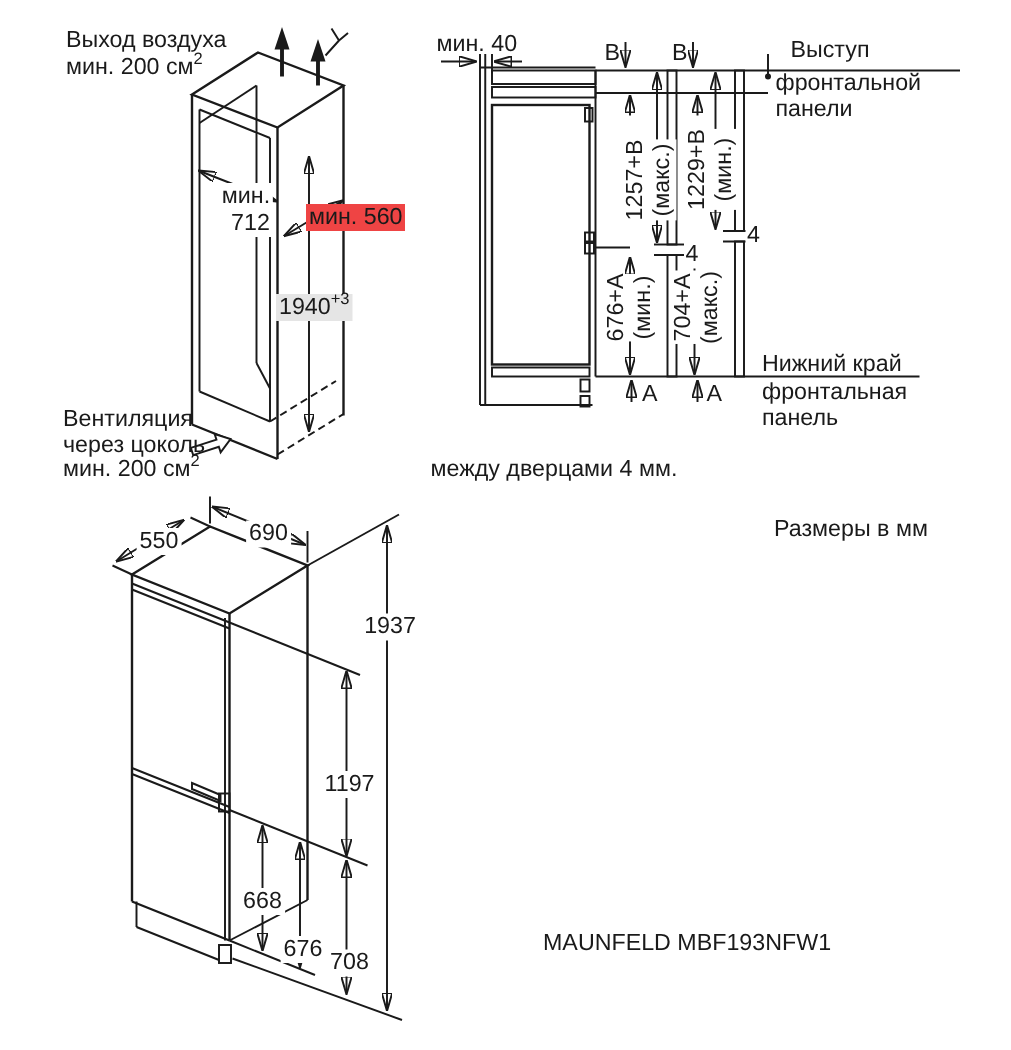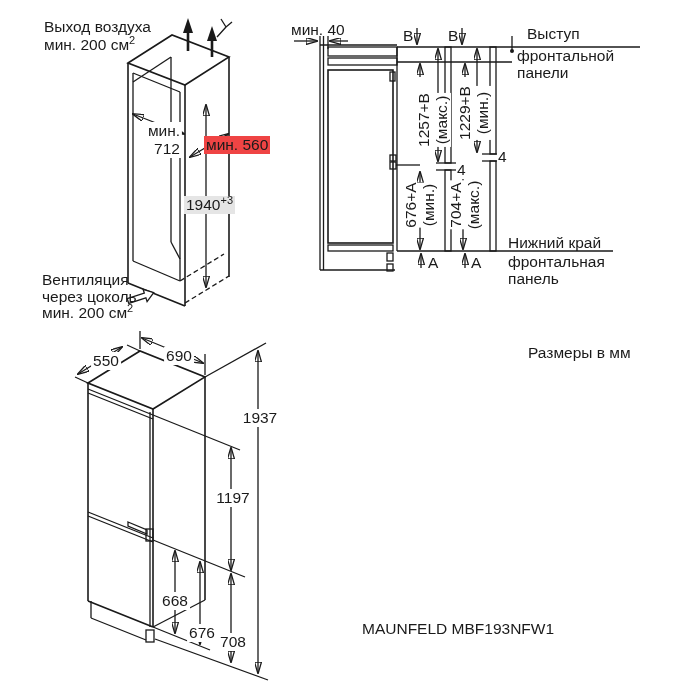--- a/index.html
+++ b/index.html
@@ -207,26 +207,27 @@
 
   <div class="t" style="left:527px;top:25px;">Выступ</div>
   <div class="t" style="left:517px;top:47px;">фронтальной</div>
   <div class="t" style="left:517px;top:64px;">панели</div>
 
   <div class="t" style="left:508px;top:234px;">Нижний край</div>
   <div class="t" style="left:508px;top:253px;">фронтальная</div>
   <div class="t" style="left:508px;top:270px;">панель</div>
 
   <div class="t" style="left:287px;top:304px;line-height:18px;">
-  </div>
-  <div class="t" style="left:516px;top:344px;margin-left:12px;">Размеры в мм</div>
+    <div>между дверцами 4 мм.</div>
+  </div>
+  <div class="t" style="left:516px;top:344px;">Размеры в мм</div>
 
   <div class="t dl" style="left:106px;top:340px;">550</div>
   <div class="t dl" style="left:179px;top:335px;">690</div>
   <div class="t dl" style="left:260px;top:397px;">1937</div>
-  <div class="t dl" style="left:233px;top:477px;">1197</div>
+  <div class="t dl" style="left:233px;top:502px;">1197</div>
   <div class="t dl" style="left:175px;top:580px;">668</div>
   <div class="t dl" style="left:202px;top:612px;">676</div>
   <div class="t dl" style="left:233px;top:621px;">708</div>
 
   <div class="t" style="left:352px;top:620px;margin-left:10px;">MAUNFELD MBF193NFW1</div>
 
 </div>
 
 </body></html>

